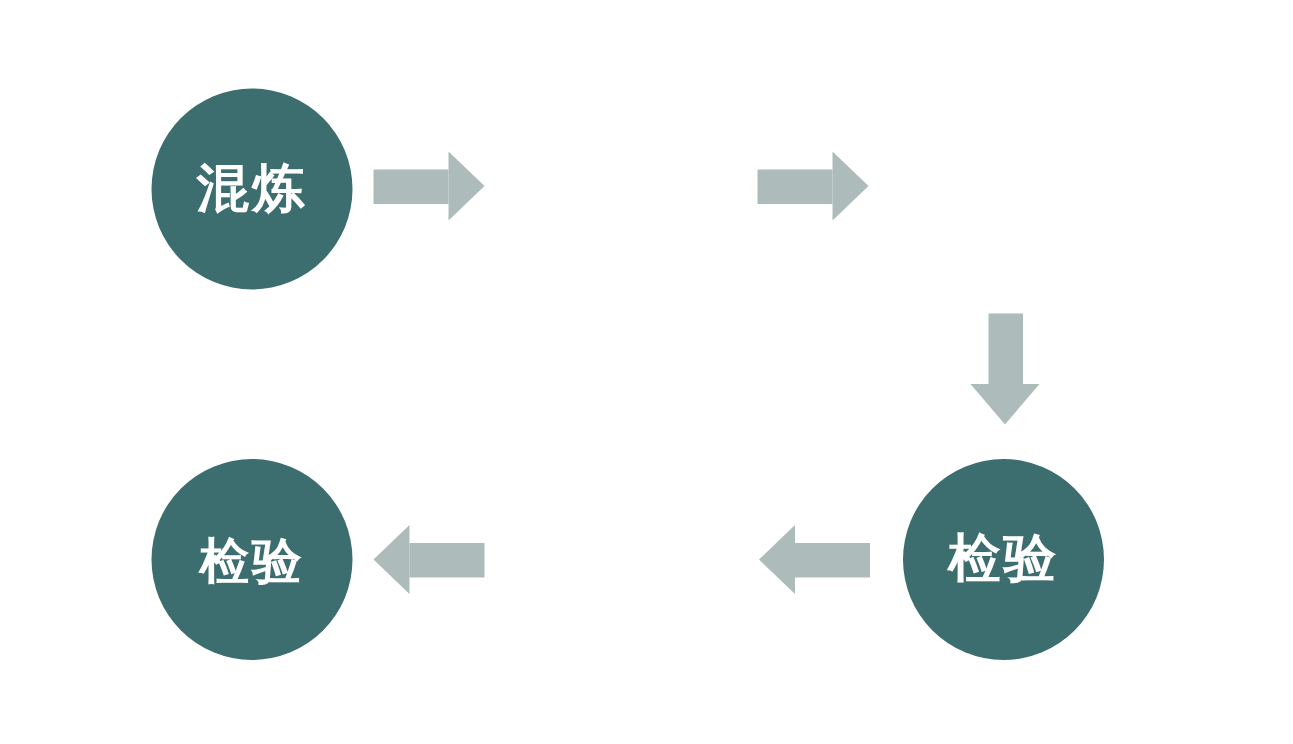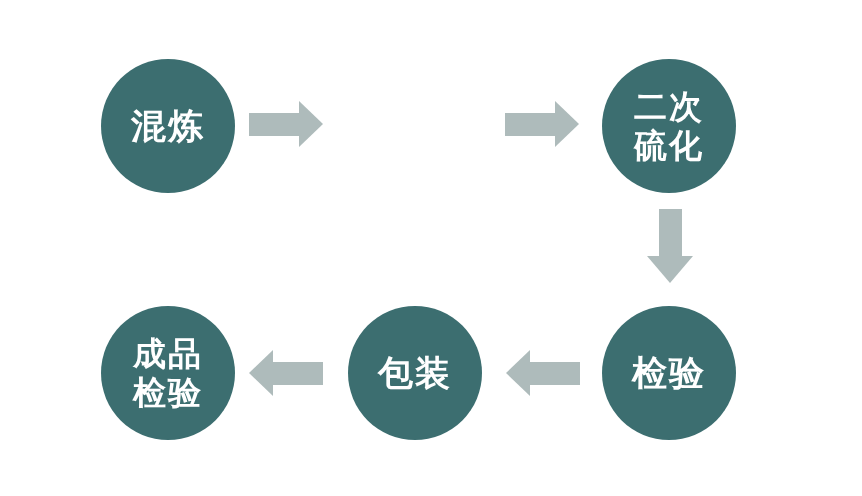--- a/index.html
+++ b/index.html
@@ -101,46 +101,38 @@
     <span class="shaft"></span>
     <span class="head"></span>
   </div>
 
 
   <div class="arrow right arr-2">
     <span class="shaft"></span>
     <span class="head"></span>
   </div>
 
-  <div class="node two-line pos-3">
-    <span class="line">二次</span>
-    <span class="line">硫化</span>
-  </div>
 
   <div class="arrow down arr-3">
     <span class="shaft"></span>
     <span class="head"></span>
   </div>
 
   <div class="node pos-4">
     <span class="line">检验</span>
   </div>
 
   <div class="arrow left arr-4">
     <span class="head"></span>
     <span class="shaft"></span>
   </div>
 
-  <div class="node pos-5">
-    <span class="line">包装</span>
-  </div>
 
   <div class="arrow left arr-5">
     <span class="head"></span>
     <span class="shaft"></span>
   </div>
 
   <div class="node two-line pos-6">
-    <span class="line">成品</span>
     <span class="line">检验</span>
   </div>
 
 </div>
 
 </body></html>

